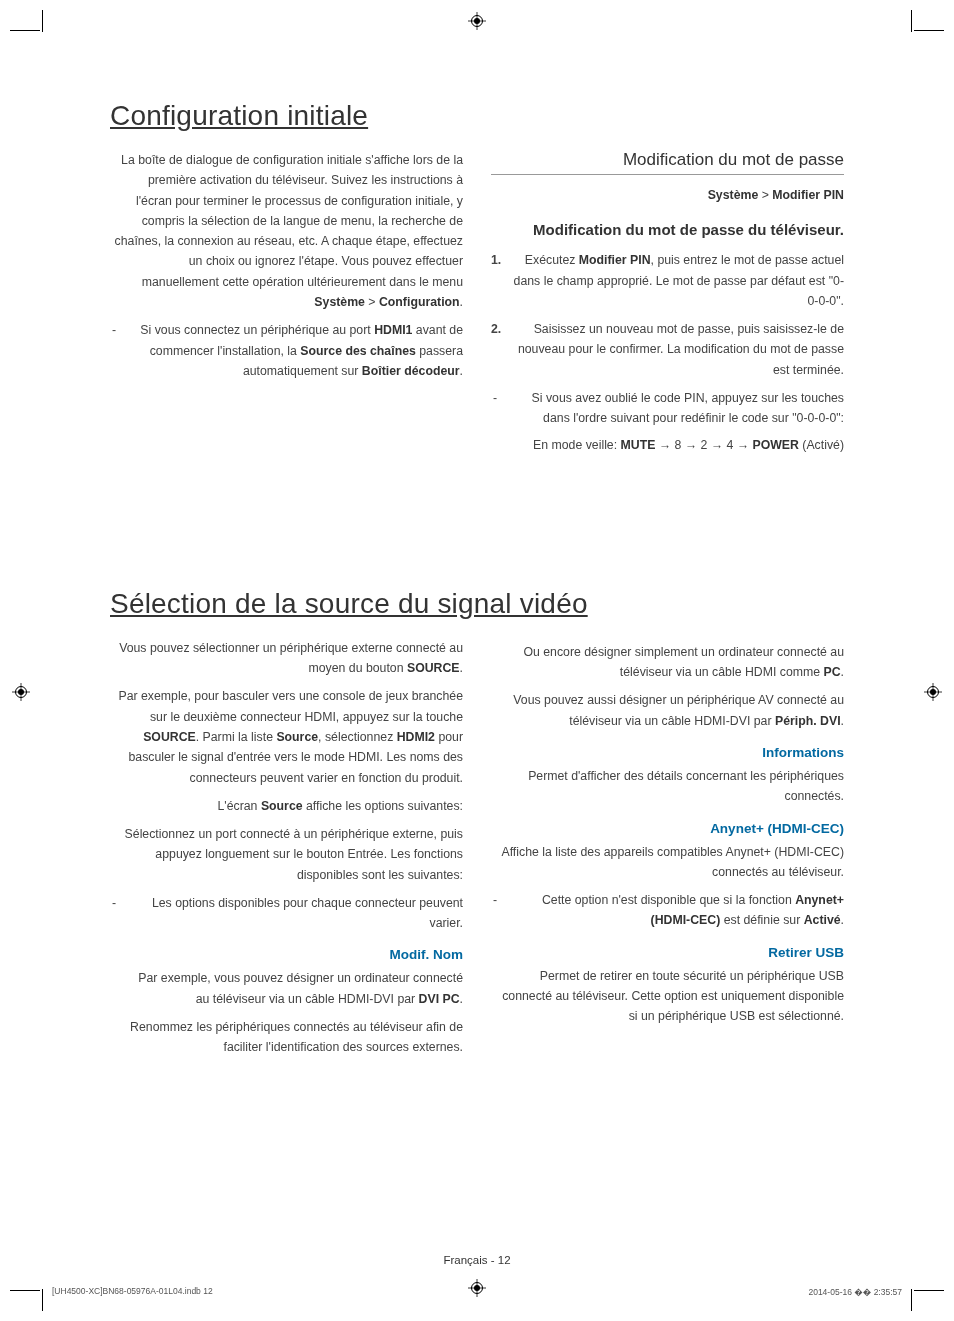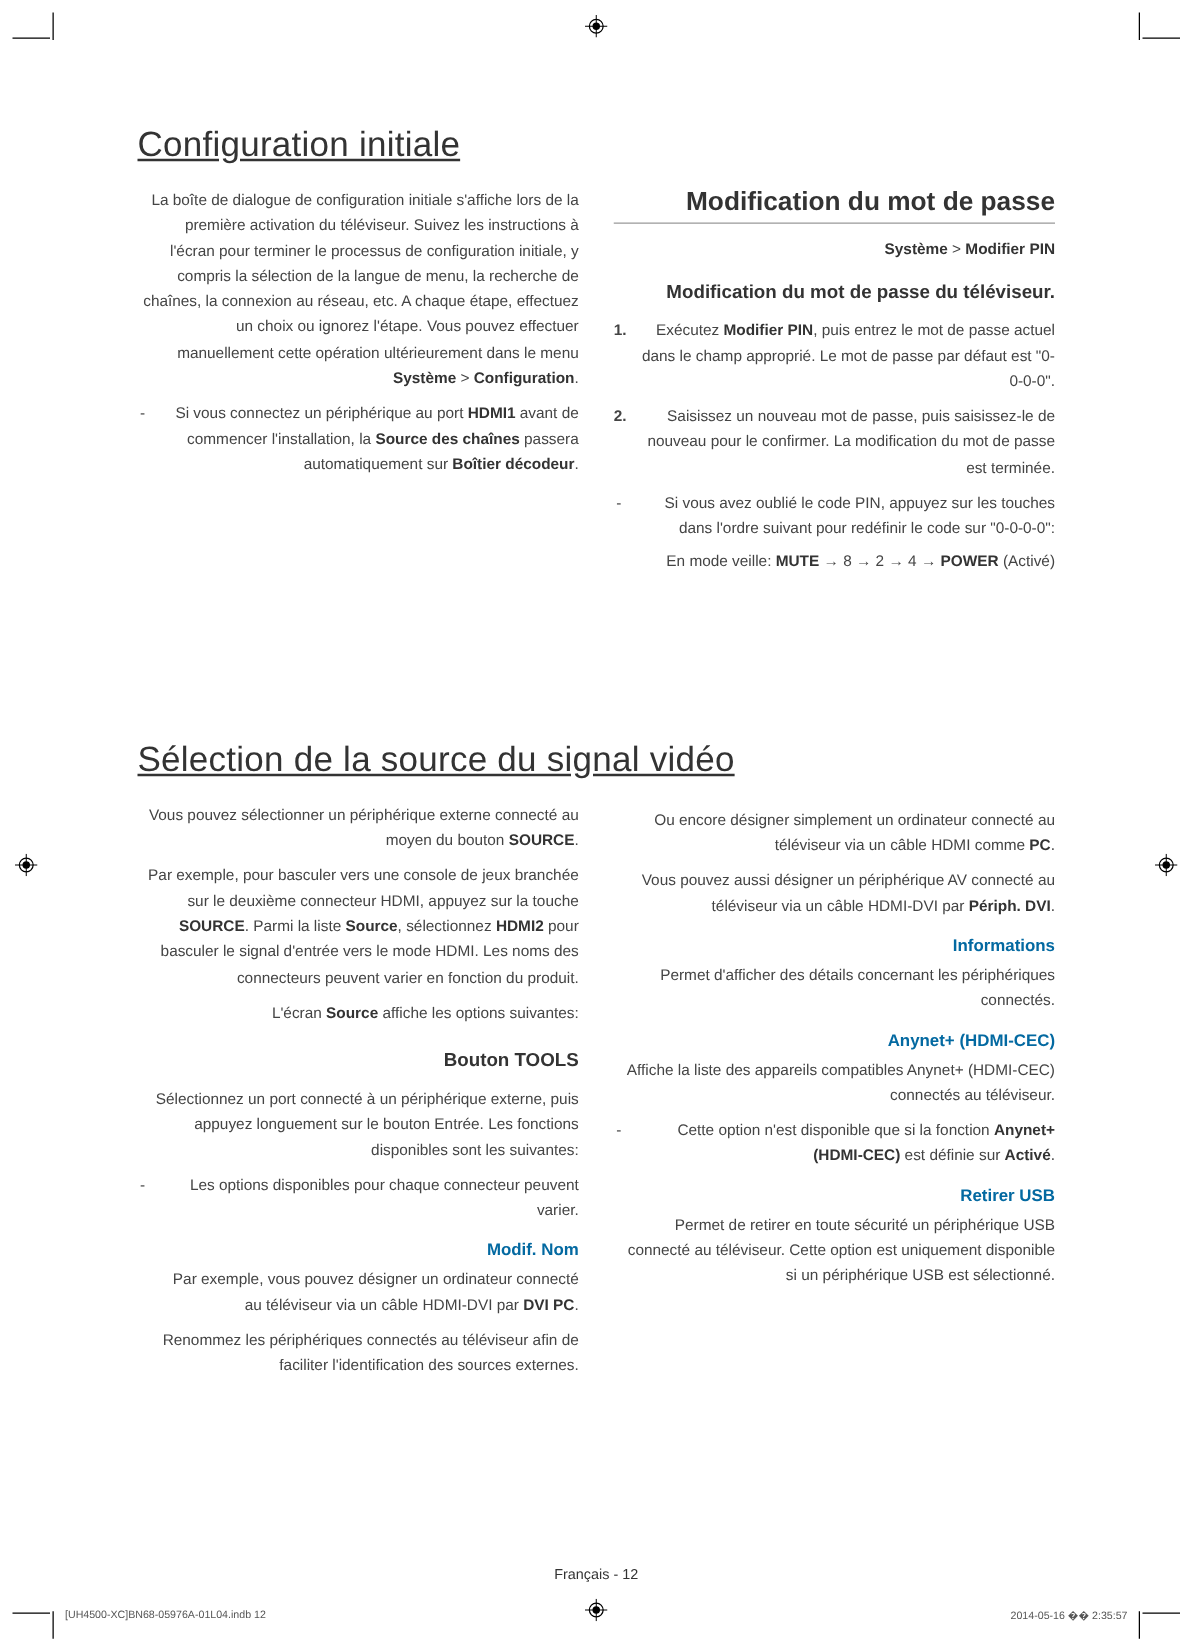--- a/index.html
+++ b/index.html
@@ -41,22 +41,22 @@
     .cols { display: flex; gap: 28px; }
     .col { flex: 1; min-width: 0; text-align: right; }
     p {
       font-size: 12.3px;
       line-height: 1.65;
       color: #444;
       margin-bottom: 8px;
     }
     .b { font-weight: bold; color: #333; }
     h2 {
-      font-size: 21px;
-      font-weight: bold;
+      font-size: 17px;
+      font-weight: normal;
       color: #333;
       border-bottom: 1px solid #999;
       padding-bottom: 4px;
       margin-bottom: 10px;
     }
     .breadcrumb {
       font-size: 12.3px; color: #444; margin-bottom: 14px;
     }
     h3 {
       font-size: 15px;
@@ -184,21 +184,20 @@
       <div class="col">
         <p>
           <span>Vous pouvez sélectionner un périphérique externe connecté au moyen du bouton </span><span class="b">SOURCE</span><span>.</span>
         </p>
         <p>
           <span>Par exemple, pour basculer vers une console de jeux branchée sur le deuxième connecteur HDMI, appuyez sur la touche </span><span class="b">SOURCE</span><span>. Parmi la liste </span><span class="b">Source</span><span>, sélectionnez </span><span class="b">HDMI2</span><span> pour basculer le signal d'entrée vers le mode HDMI. Les noms des connecteurs peuvent varier en fonction du produit.</span>
         </p>
         <p>
           <span>L'écran </span><span class="b">Source</span><span> affiche les options suivantes:</span>
         </p>
-        <h3 style="margin-top:18px">Bouton TOOLS</h3>
         <p>Sélectionnez un port connecté à un périphérique externe, puis appuyez longuement sur le bouton Entrée. Les fonctions disponibles sont les suivantes:</p>
         <ul class="dash">
           <li>Les options disponibles pour chaque connecteur peuvent varier.</li>
         </ul>
         <div class="indent2">
           <h4>Modif. Nom</h4>
           <p>
             <span>Par exemple, vous pouvez désigner un ordinateur connecté au téléviseur via un câble HDMI-DVI par </span><span class="b">DVI PC</span><span>.</span>
           </p>
           <p>Renommez les périphériques connectés au téléviseur afin de faciliter l'identification des sources externes.</p>

